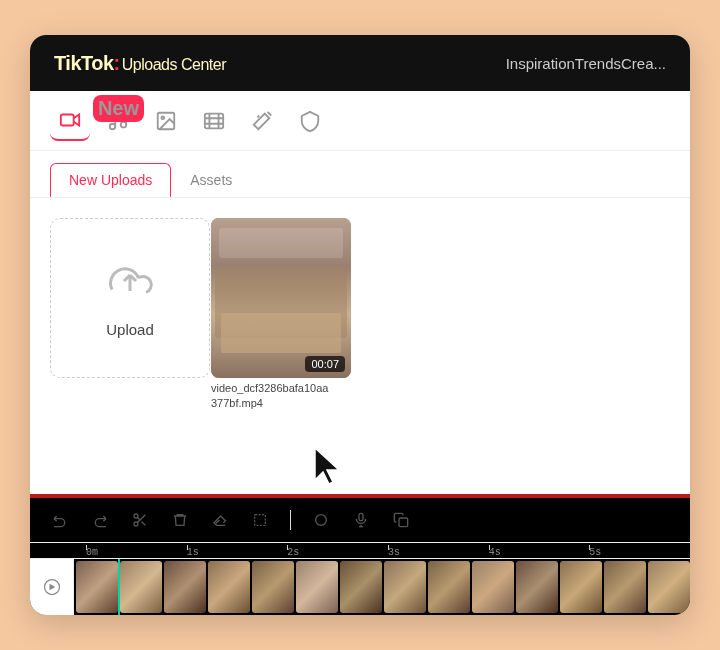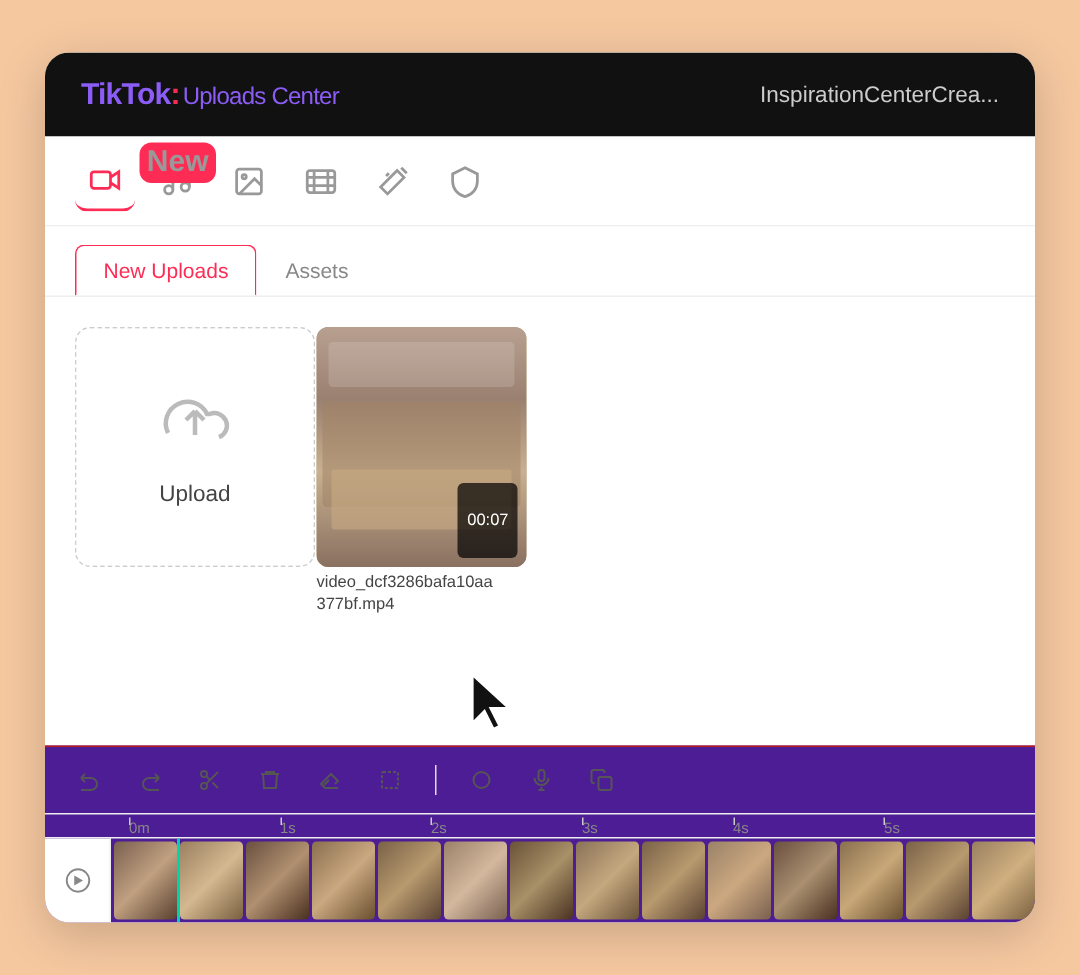--- a/index.html
+++ b/index.html
@@ -36,21 +36,21 @@
       align-items: center;
       margin-right: auto;
     }
     .topnav-logo-text {
       color: #fff;
       font-weight: 800;
       font-size: 20px;
       letter-spacing: -0.5px;
     }
     .topnav-logo-text span {
-      color: #8b5cf6;
+      color: #fef9c3;
     }
     .topnav-logo-subtitle {
       color: #fff;
       font-size: 16px;
       font-weight: 400;
       margin-left: 2px;
     }
     .topnav-links {
       display: flex;
     }
@@ -183,36 +183,37 @@
       background: linear-gradient(135deg, #a89070 0%, #d4b896 40%, #8a7060 100%);
       position: relative;
     }
     .video-time-badge {
       position: absolute;
       bottom: 6px;
       right: 6px;
       background: rgba(0,0,0,0.7);
       color: #fff;
       font-size: 11px;
-      padding: 19px 6px;
+      padding: 2px 6px;
       border-radius: 4px;
     }
     .video-filename {
       font-size: 11px;
       color: #444;
       margin-top: 3px;
       max-width: 140px;
       word-break: break-all;
       line-height: 1.4;
     }
     
     .timeline-area {
-      background: #4c1d95;
-      border-top: 1px solid #b91c1c;
-      flex-shrink: 0;
+      background: #000000;
+      border-top: 4px solid #b91c1c;
+      flex-shrink: 0;
+      font-family: Liberation Mono, monospace;
     }
     .timeline-controls {
       display: flex;
       align-items: center;
       gap: 12px;
       padding: 8px 16px;
       border-bottom: 1px solid #eee;
     }
     .timeline-btn {
       width: 28px;
@@ -308,21 +309,21 @@
 <div class="app-window">
 
   <div class="topnav">
     <div class="topnav-logo">
       <span class="topnav-logo-text">
         <span>TikTok</span><span style="color:#fe2c55">:</span><span class="topnav-logo-subtitle">Uploads Center</span>
       </span>
     </div>
     <div class="topnav-links">
       <span class="topnav-link">Inspiration</span>
-      <span class="topnav-link">Center</span>
+      <span class="topnav-link">Trends</span>
       <span class="topnav-link">Crea...</span>
     </div>
   </div>
 
   <div class="toolbar">
 
     <div class="toolbar-icon active">
       <svg viewBox="0 0 24 24" fill="none" stroke="#fe2c55" stroke-width="2" width="22" height="22">
         <rect x="2" y="6" width="14" height="12" rx="2"></rect>
         <path d="M16 10l6-4v12l-6-4"></path>

